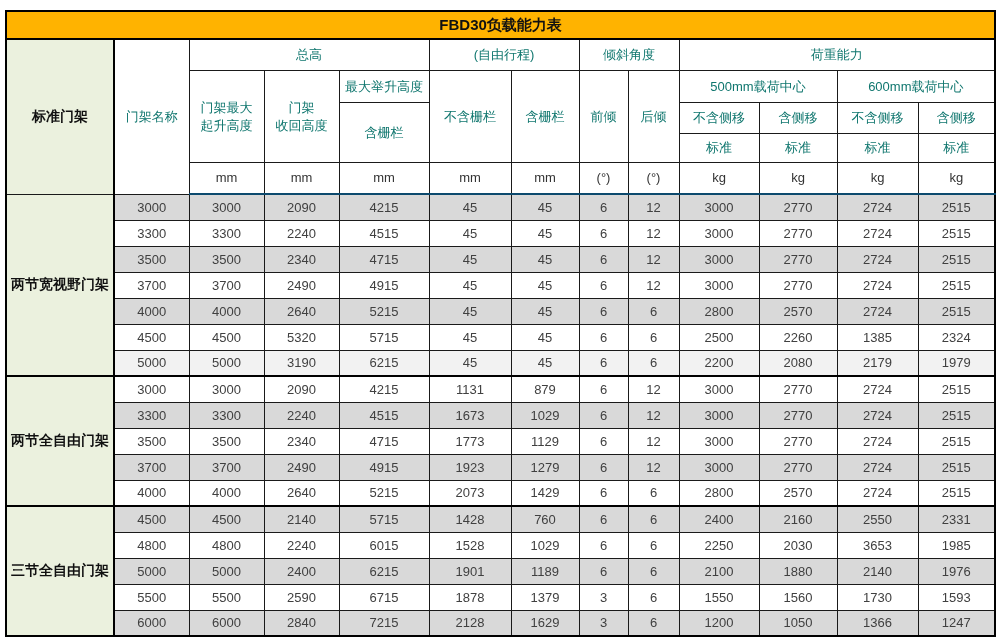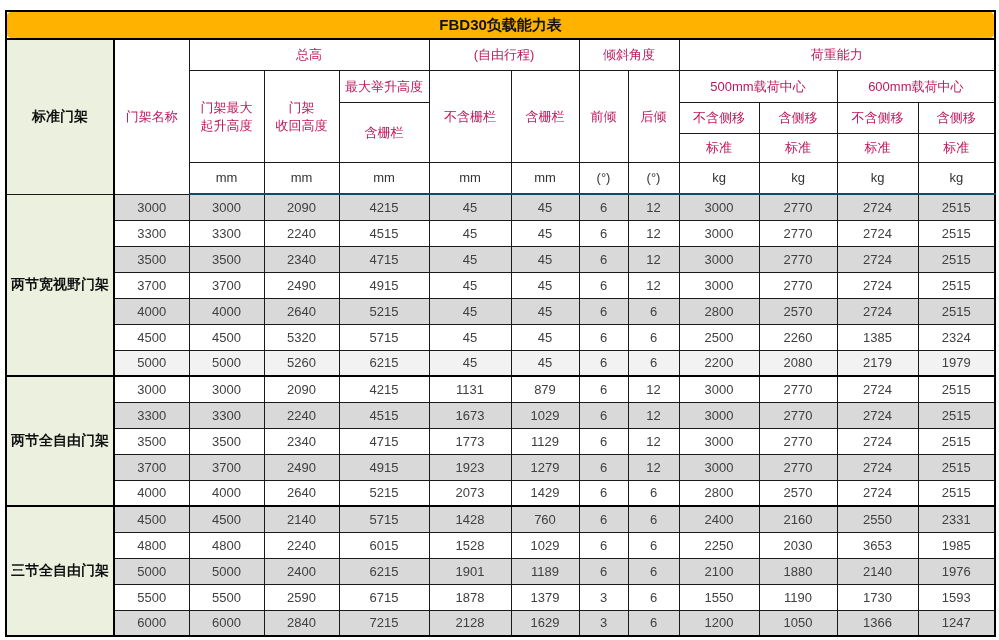--- a/index.html
+++ b/index.html
@@ -34,28 +34,27 @@
     overflow: hidden;
   }
   
   tr.title-row th {
     background: var(--title-bg, #FFB300);
     font-size: 15px;
     font-weight: bold;
     color: #111;
     height: 26px;
     border-bottom: 2px solid #000;
-    border-radius: 8px;
   }
   
   thead th {
     background: #ffffff;
     font-size: 13px;
     font-weight: normal;
-    color: #be185d;
+    color: #0f766e;
     white-space: pre-line;
     line-height: 1.35;
   }
   tr.h1 th { height: 30px; }
   tr.h2 th { height: 31px; }
   tr.h3 th { height: 30px; }
   tr.h4 th { height: 28px; }
   tr.units th { height: 30px; border-bottom: 2px solid #0c4a6e; color: #333; }
   
   .green {
@@ -230,21 +229,21 @@
           <td>6</td>
           <td>6</td>
           <td>2500</td>
           <td>2260</td>
           <td>1385</td>
           <td>2324</td>
         </tr>
         <tr class="light">
           <td>5000</td>
           <td>5000</td>
-          <td>5260</td>
+          <td>3190</td>
           <td>6215</td>
           <td>45</td>
           <td>45</td>
           <td>6</td>
           <td>6</td>
           <td>2200</td>
           <td>2080</td>
           <td>2179</td>
           <td>1979</td>
         </tr>
@@ -365,21 +364,21 @@
         <tr class="white">
           <td>5500</td>
           <td>5500</td>
           <td>2590</td>
           <td>6715</td>
           <td>1878</td>
           <td>1379</td>
           <td>3</td>
           <td>6</td>
           <td>1550</td>
-          <td>1190</td>
+          <td>1560</td>
           <td>1730</td>
           <td>1593</td>
         </tr>
         <tr class="gray">
           <td>6000</td>
           <td>6000</td>
           <td>2840</td>
           <td>7215</td>
           <td>2128</td>
           <td>1629</td>

